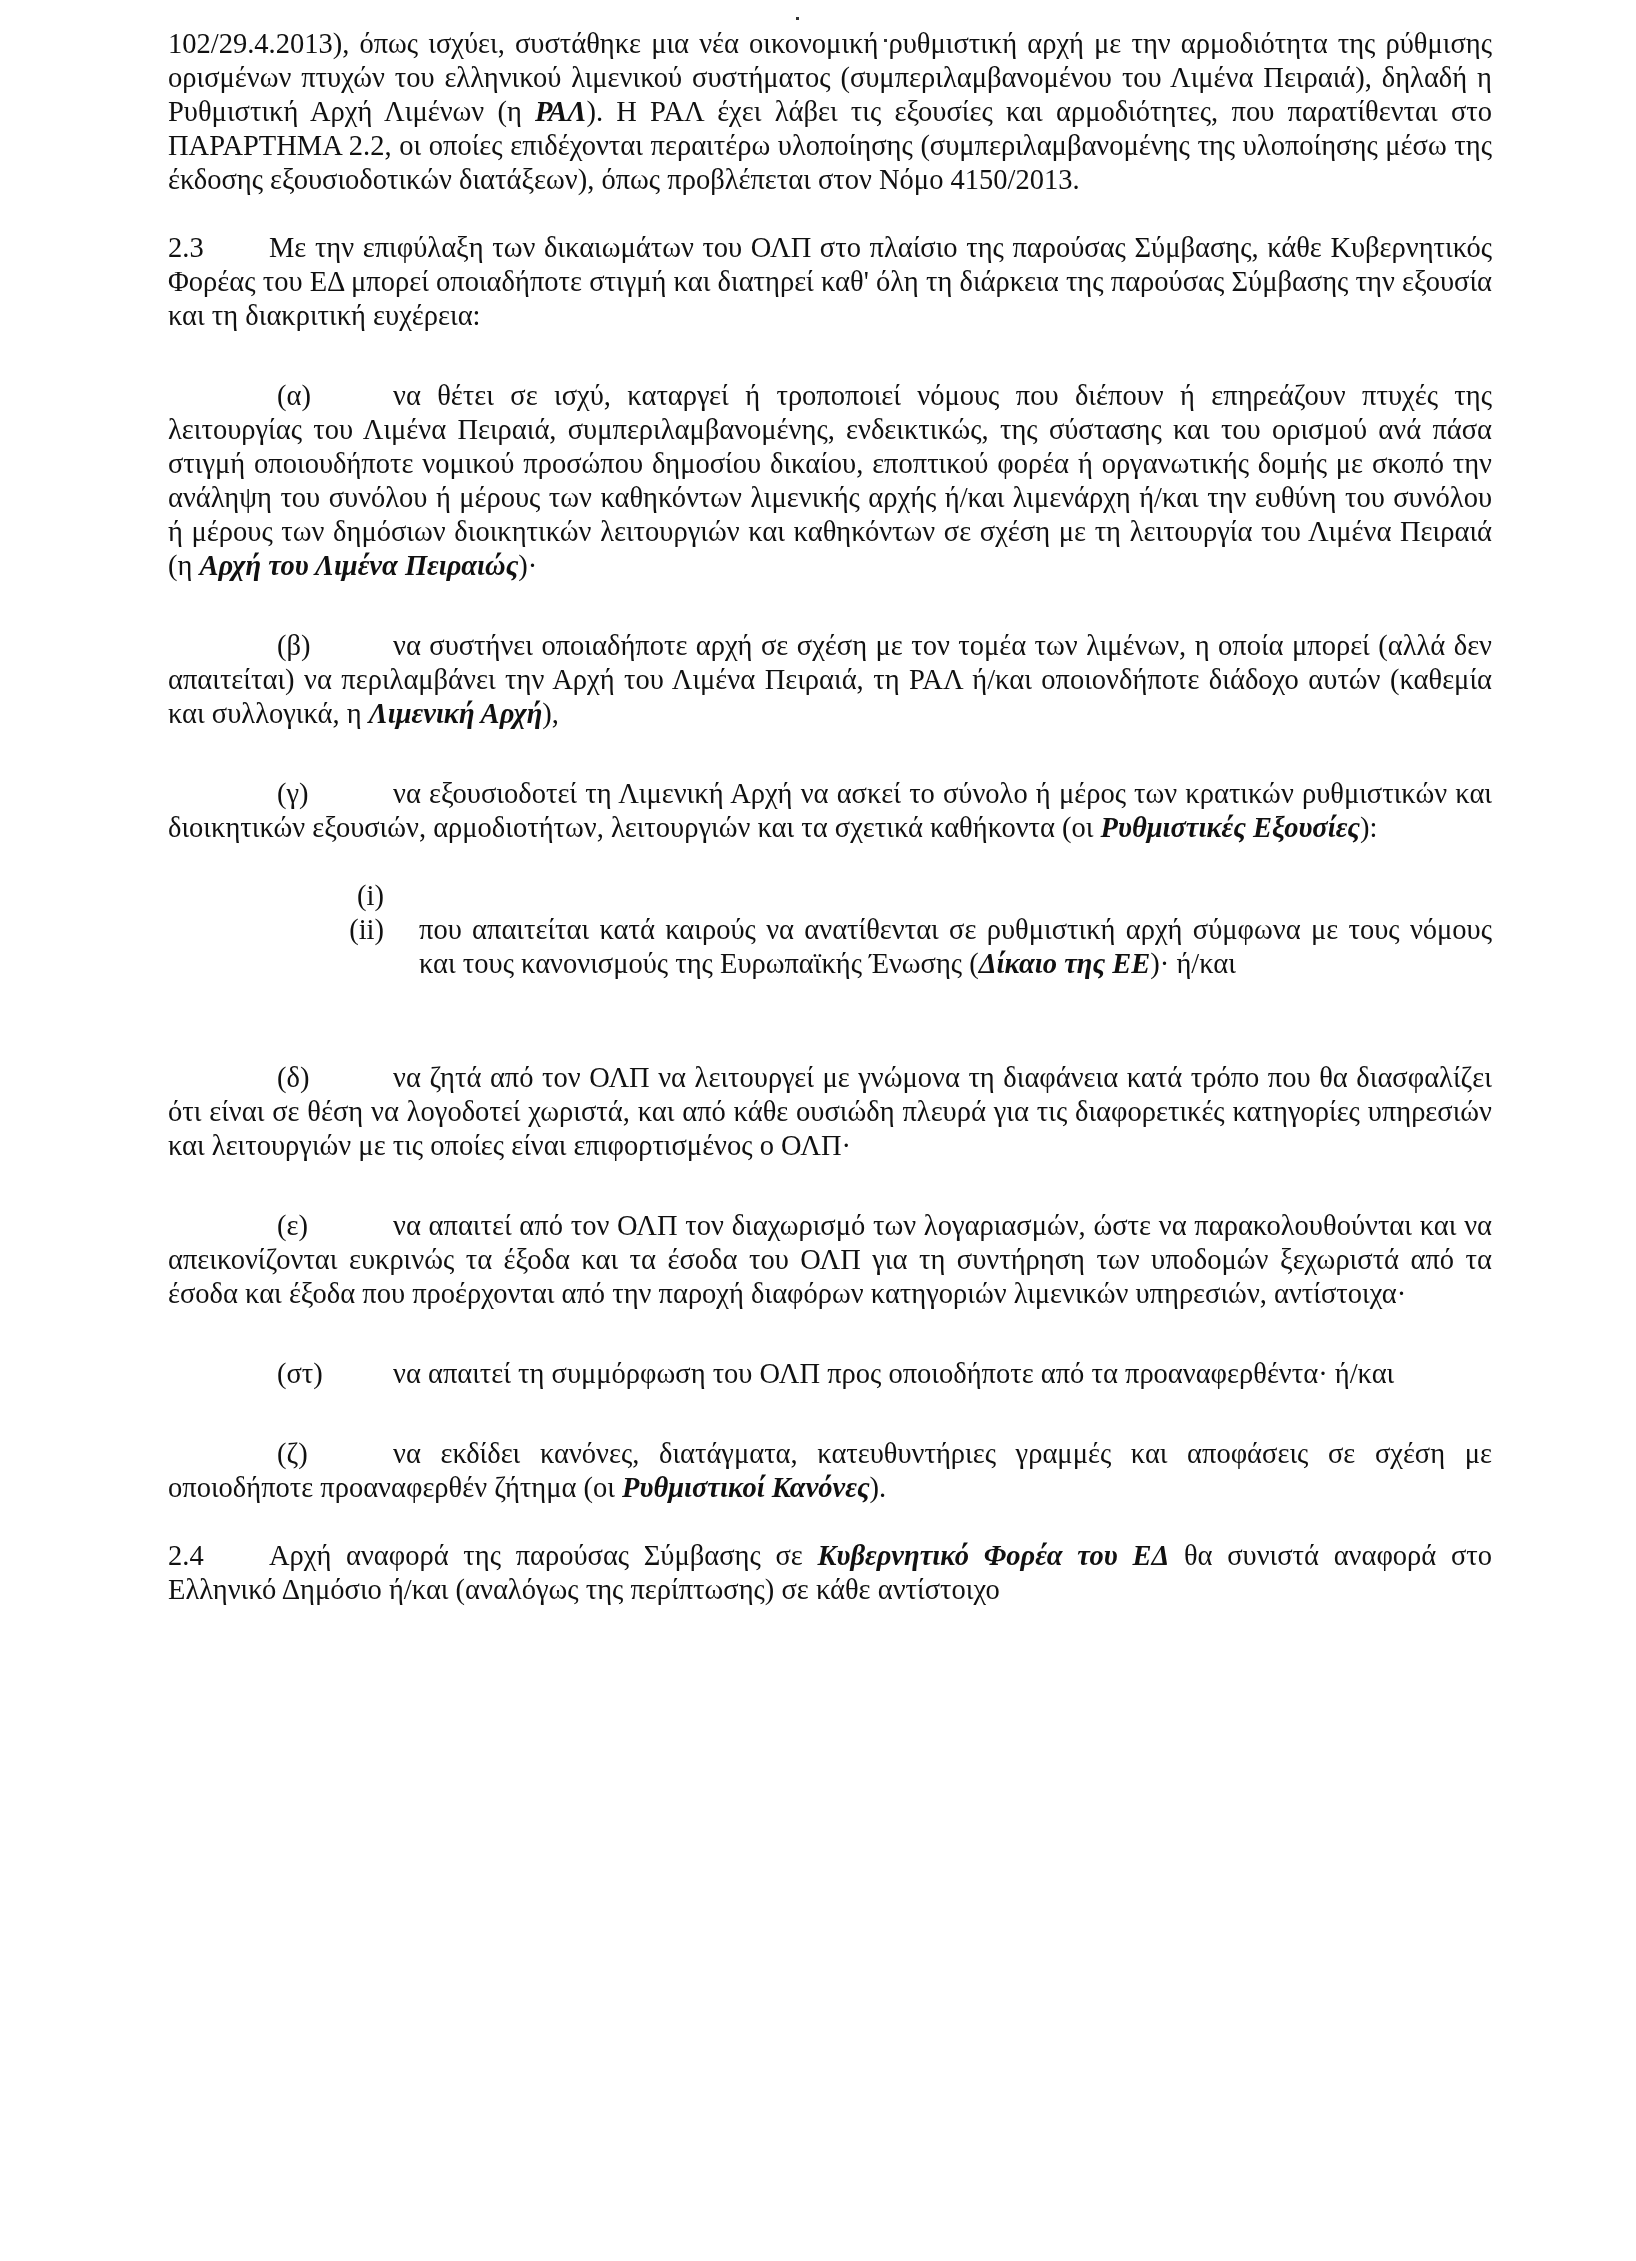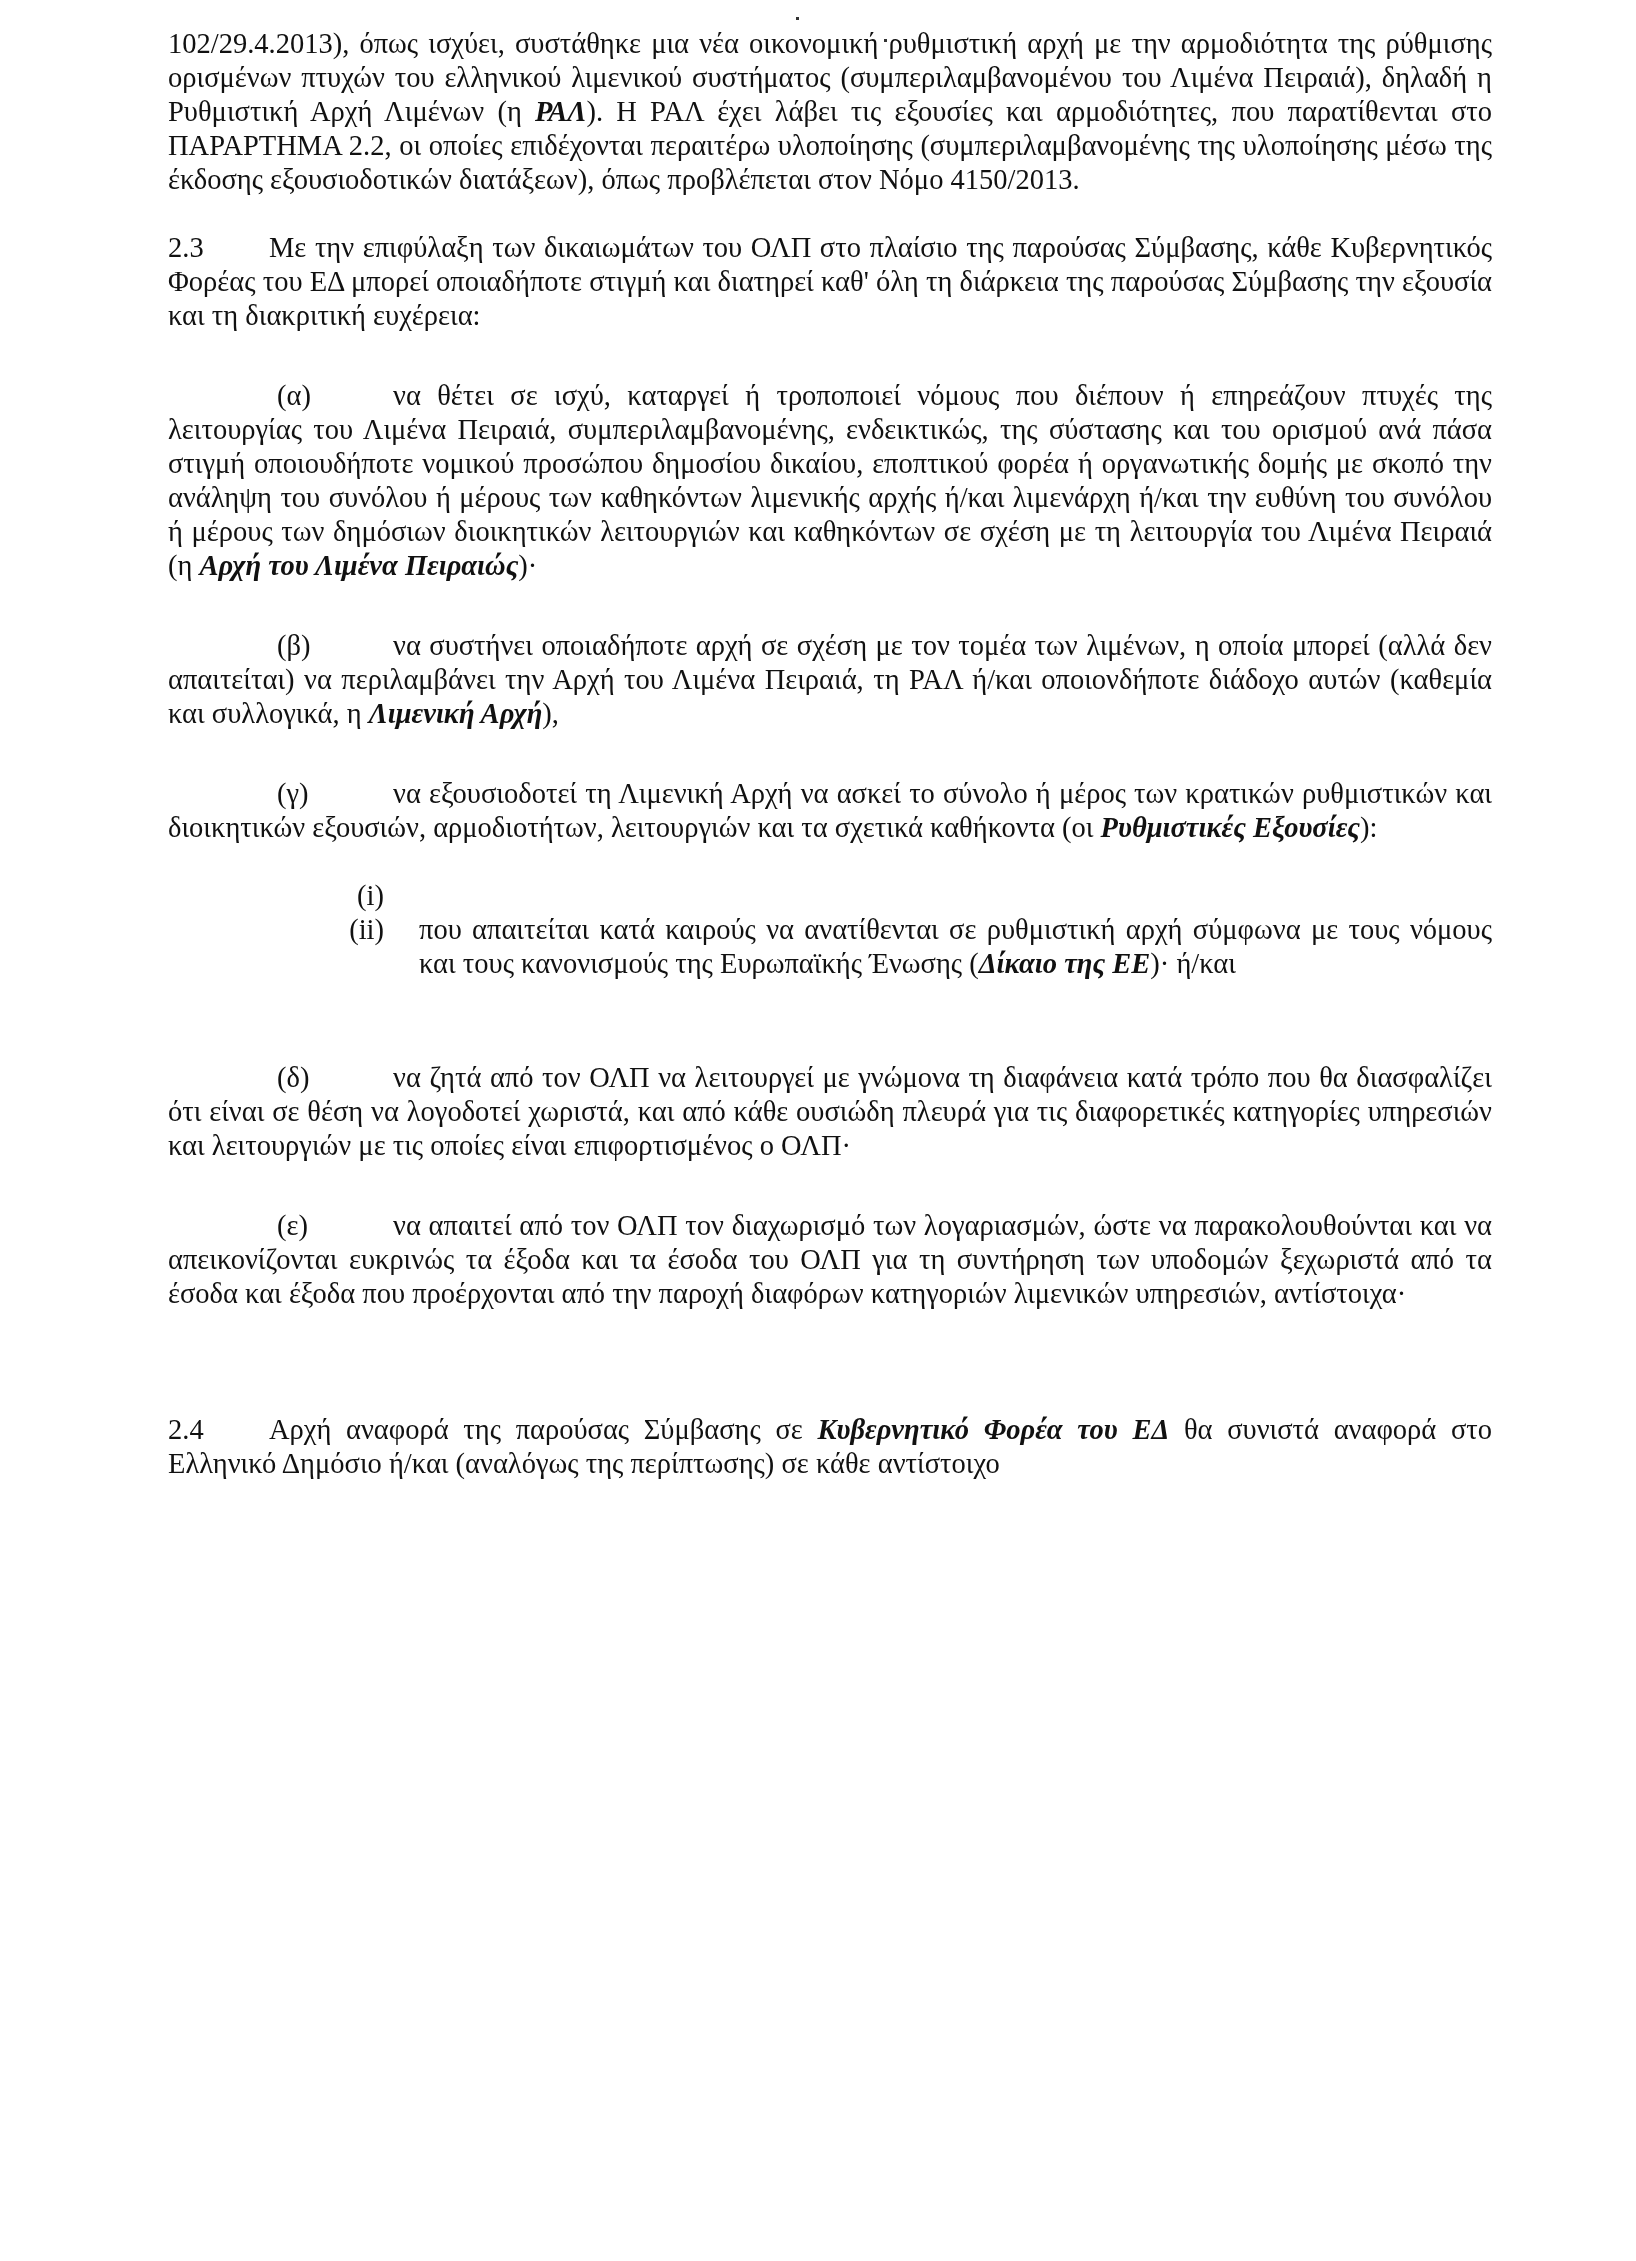--- a/index.html
+++ b/index.html
@@ -56,22 +56,24 @@
   <div class="gap"></div>
 
   <p class="sub"><span class="sublbl">(δ)</span><span>να ζητά από τον ΟΛΠ να λειτουργεί με γνώμονα τη διαφάνεια κατά τρόπο που θα διασφαλίζει ότι είναι σε θέση να λογοδοτεί χωριστά, και από κάθε ουσιώδη πλευρά για τις διαφορετικές κατηγορίες υπηρεσιών και λειτουργιών με τις οποίες είναι επιφορτισμένος ο ΟΛΠ·</span></p>
 
   <div class="gap"></div>
 
   <p class="sub"><span class="sublbl">(ε)</span><span>να απαιτεί από τον ΟΛΠ τον διαχωρισμό των λογαριασμών, ώστε να παρακολουθούνται και να απεικονίζονται ευκρινώς τα έξοδα και τα έσοδα του ΟΛΠ για τη συντήρηση των υποδομών ξεχωριστά από τα έσοδα και έξοδα που προέρχονται από την παροχή διαφόρων κατηγοριών λιμενικών υπηρεσιών, αντίστοιχα·</span></p>
 
   <div class="gap"></div>
 
+  <p class="sub"><span class="sublbl">(στ)</span><span>να απαιτεί τη συμμόρφωση του ΟΛΠ προς οποιοδήποτε από τα προαναφερθέντα· ή/και</span></p>
 
   <div class="gap"></div>
 
+  <p class="sub"><span class="sublbl">(ζ)</span><span>να εκδίδει κανόνες, διατάγματα, κατευθυντήριες γραμμές και αποφάσεις σε σχέση με οποιοδήποτε προαναφερθέν ζήτημα (οι </span><em class="b">Ρυθμιστικοί Κανόνες</em><span>).</span></p>
 
   <div class="gap"></div>
 
   <p><span class="num">2.4</span><span>Αρχή αναφορά της παρούσας Σύμβασης σε </span><em class="b">Κυβερνητικό Φορέα του ΕΔ</em><span> θα συνιστά αναφορά στο Ελληνικό Δημόσιο ή/και (αναλόγως της περίπτωσης) σε κάθε αντίστοιχο</span></p>
 
 </div>
 
 
 </body></html>

